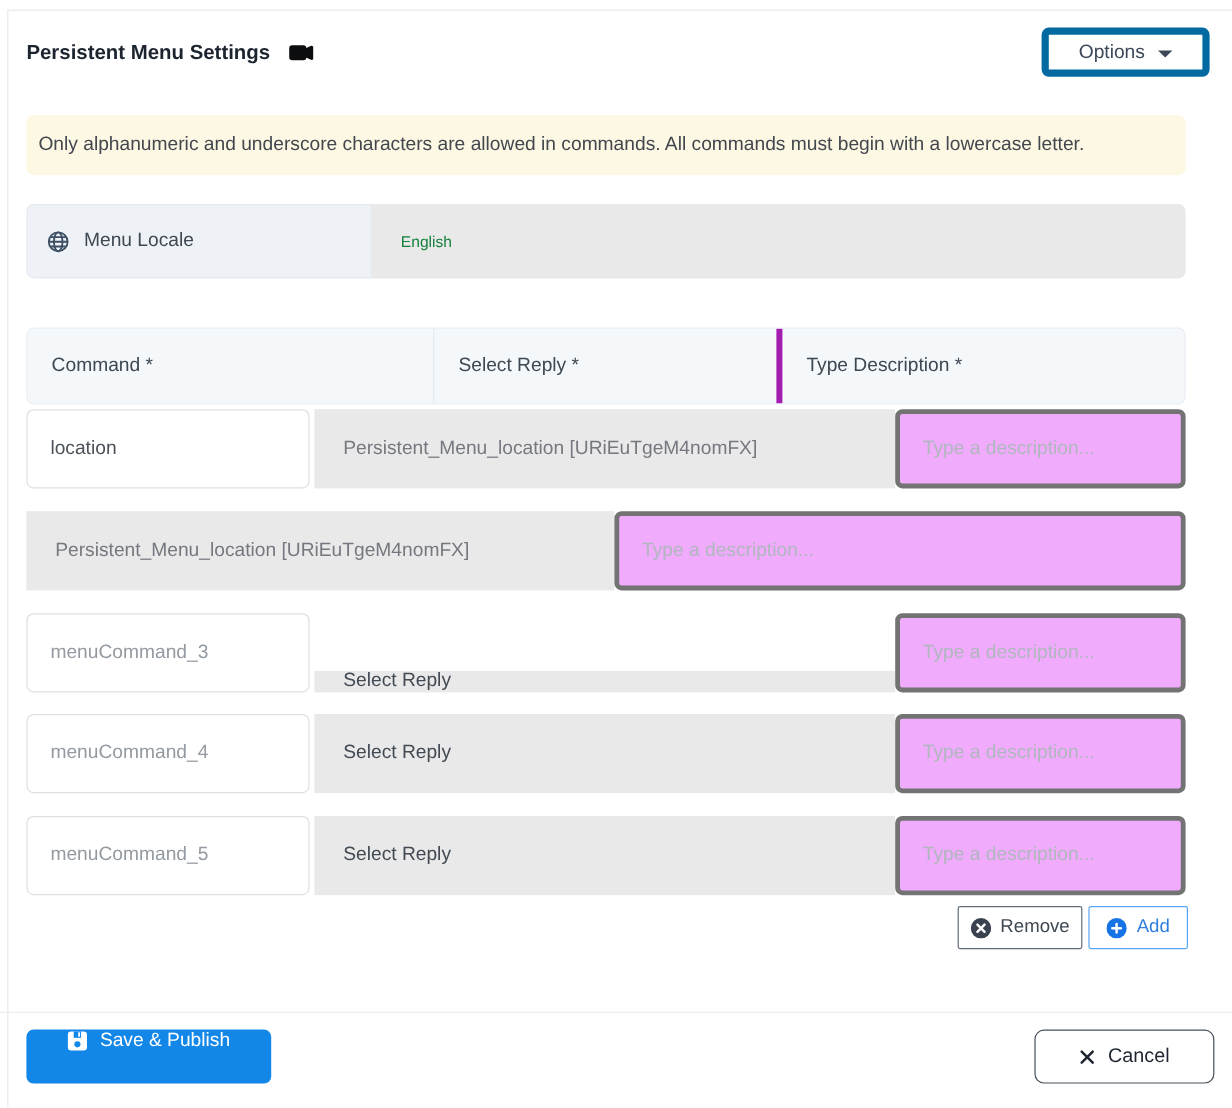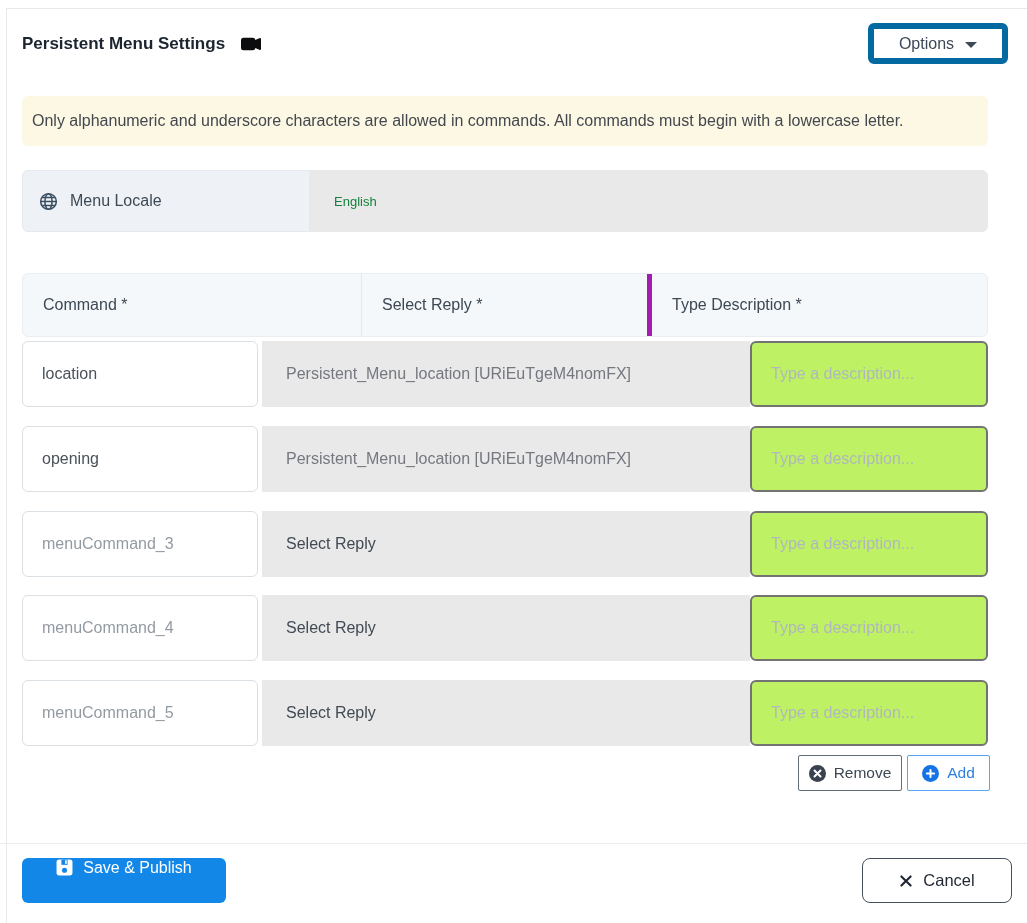--- a/index.html
+++ b/index.html
@@ -36,30 +36,30 @@
 
   .thead { position:absolute; left:22px; top:273px; width:966px; height:64px;
     background:#f4f8fb; border:1px solid #e9eef3; border-radius:6px; display:flex;
     font-size:16px; color:#3d4852; }
   .th { display:flex; align-items:center; padding-left:20px; }
   .th1 { width:339px; border-right:1px solid #e4e9ee; }
   .th2 { width:290px; border-right:5px solid #a21caf; }
   .th3 { flex:1; }
 
   .trow { position:absolute; left:22px; width:966px; height:66px; display:flex; }
-  .r0 { top:341px; } .r1 { top:426px; } .r2 { top:511px; } .r3 { top:595px; } .r4 { top:680px; }
+  .r0 { top:341px; } .r1 { top:426px; } .r2 { top:511px;align-items:flex-end; } .r3 { top:595px; } .r4 { top:680px; }
   .command-input { width:236px; height:66px; border:1px solid #dbe0e5; border-radius:6px;
     padding:0 8px 0 19px; font-size:16px; color:#4a5158; background:#fff;
     font-family:inherit; margin-right:4px; outline:none; }
   .command-input::placeholder { color:#939aa1; opacity:1; }
   .reply-cell { width:490px; background:#e9e9e9; display:flex; align-items:center;
     padding-left:24px; font-size:16px; color:#424a53; cursor:pointer; }
   .reply-cell.reply-muted { color:#75787f; }
-  .desc-input { flex:1; height:66px; border:2px solid #737373; border-radius:6px;
-    padding:0 8px 0 19px; font-size:16px; color:#4a5158; background:#bef264;
+  .desc-input { flex:1; height:66px; border:4px solid #737373; border-radius:6px;
+    padding:0 8px 0 19px; font-size:16px; color:#4a5158; background:#f0abfc;
     font-family:inherit; outline:none; }
   .desc-input::placeholder { color:#b0b7be; opacity:1; }
 
   .row-actions { position:absolute; top:755px; left:798px; width:192px; height:36px;
     display:flex; gap:5px; justify-content:flex-end; }
   .remove-btn, .add-btn { height:36px; background:#fff; display:flex; align-items:center;
     justify-content:center; gap:8px; font-size:15.5px; cursor:pointer; border-radius:2px;
     font-family:inherit; }
   .remove-btn { width:104px; border:1.5px solid #636d78; color:#3e4852; }
   .add-btn { width:83px; border:1.5px solid #57a5f7; color:#2e7fe0; }
@@ -122,21 +122,20 @@
   <div class="th th3">Type Description *</div>
 </div>
 
 <div class="trow r0">
   <input class="command-input" value="location" style="">
   <div class="reply-cell reply-muted">Persistent_Menu_location [URiEuTgeM4nomFX]</div>
   <input class="desc-input" placeholder="Type a description..." style="">
 </div>
 
 <div class="trow r1">
-  <input class="command-input" value="opening" style="">
   <div class="reply-cell reply-muted">Persistent_Menu_location [URiEuTgeM4nomFX]</div>
   <input class="desc-input" placeholder="Type a description..." style="">
 </div>
 
 <div class="trow r2">
   <input class="command-input" placeholder="menuCommand_3" style="">
   <div class="reply-cell">Select Reply</div>
   <input class="desc-input" placeholder="Type a description..." style="">
 </div>
 

